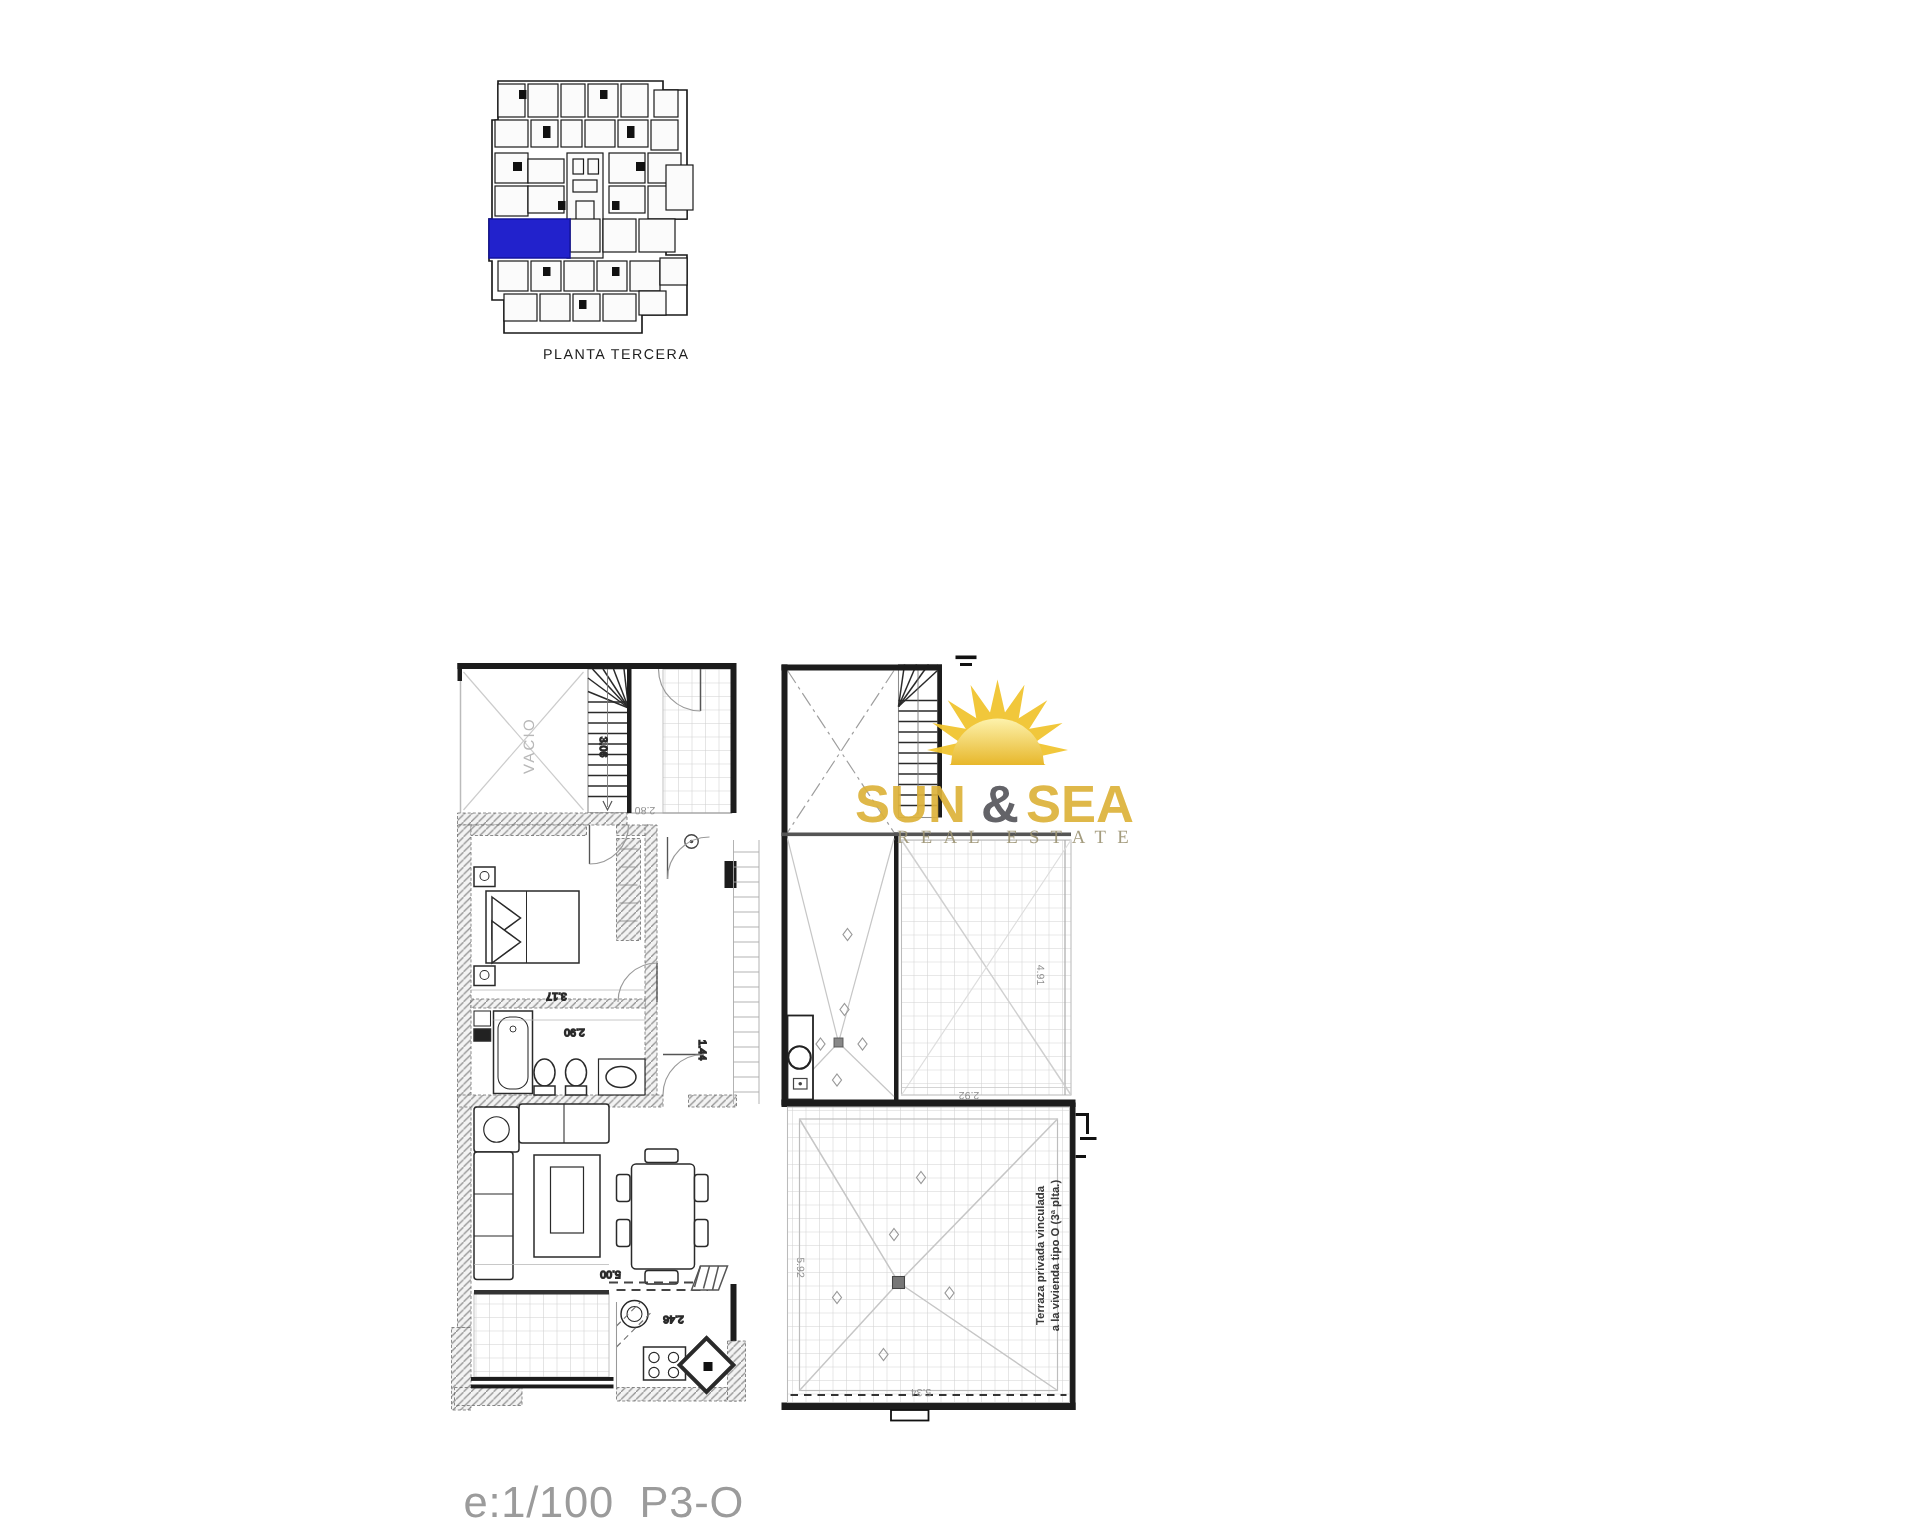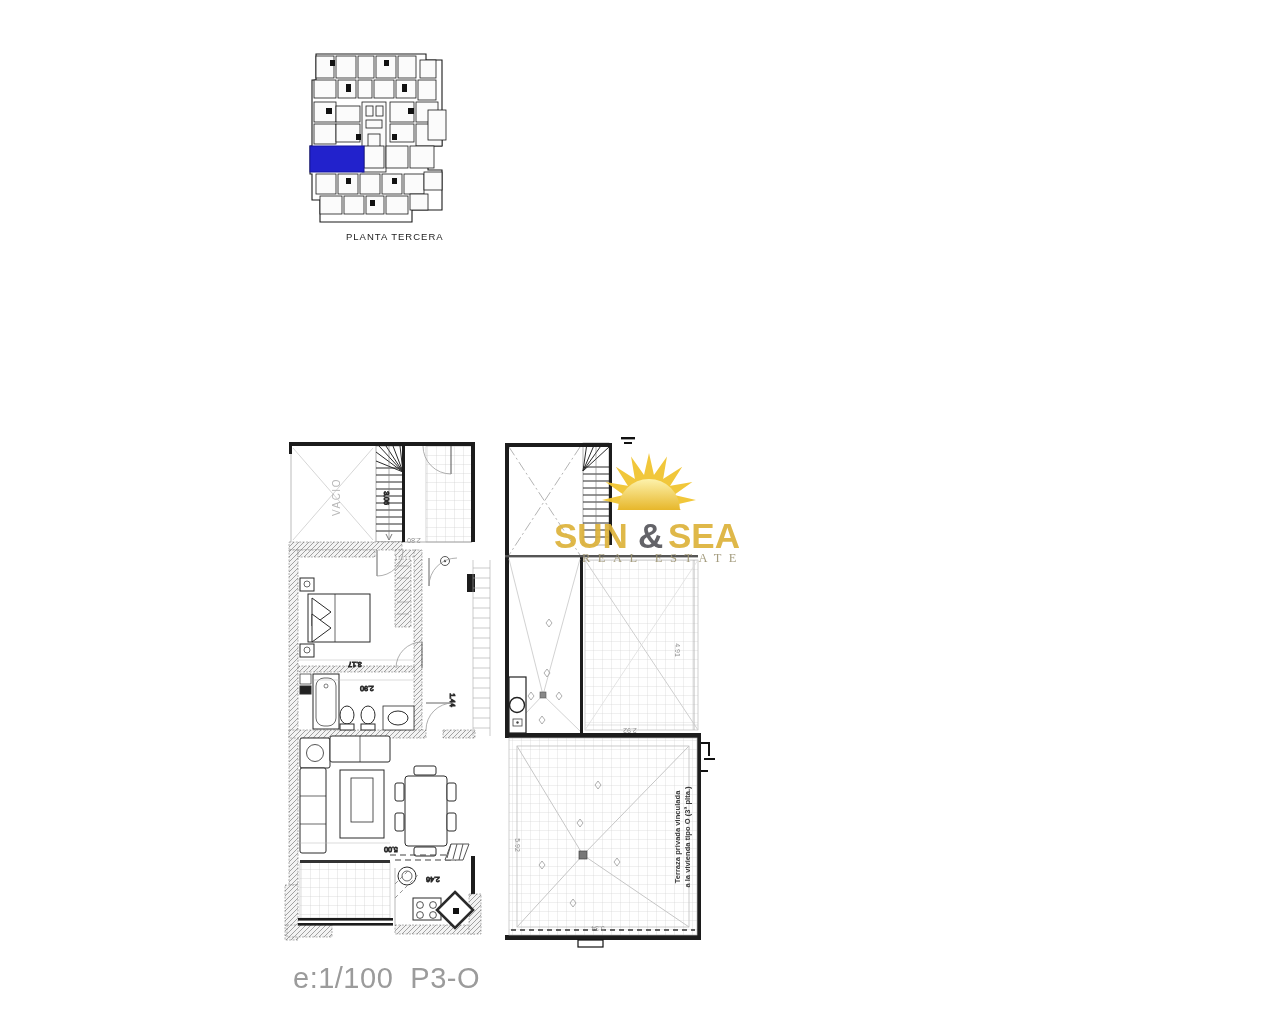--- a/index.html
+++ b/index.html
@@ -1,20 +1,20 @@
 <!DOCTYPE html>
 <html><head>
 <meta charset="utf-8">
 <style>
   html,body{margin:0;padding:0;background:#fff;}
   #canvas{position:relative;width:1157px;height:1024px;background:#ffffff;overflow:hidden;
-          font-family:"Liberation Sans",sans-serif;}
+          font-family:"Liberation Sans",sans-serif;margin-left:16px;}
   .abs{position:absolute;}
   #keyplan-label{left:346px;top:231px;font-size:9.5px;letter-spacing:1px;color:#1d1d1d;}
-  #scale-label{left:293px;top:962px;font-size:29px;color:#9b9b9b;letter-spacing:.5px;white-space:pre;}
+  #scale-label{left:293px;top:986px;font-size:29px;color:#9b9b9b;letter-spacing:.5px;white-space:pre;}
   svg text{font-family:"Liberation Sans",sans-serif;}
   .dim{fill:#8f8f8f;font-size:7px;}
   .note{fill:#3a3a3a;font-size:7.6px;font-weight:600;}
   .vacio{fill:#b8b8b8;font-size:10px;letter-spacing:1.5px;}
   .logo-sub{font-family:"Liberation Serif",serif;}
 </style>
 </head>
 <body>
 
 <div id="canvas">

